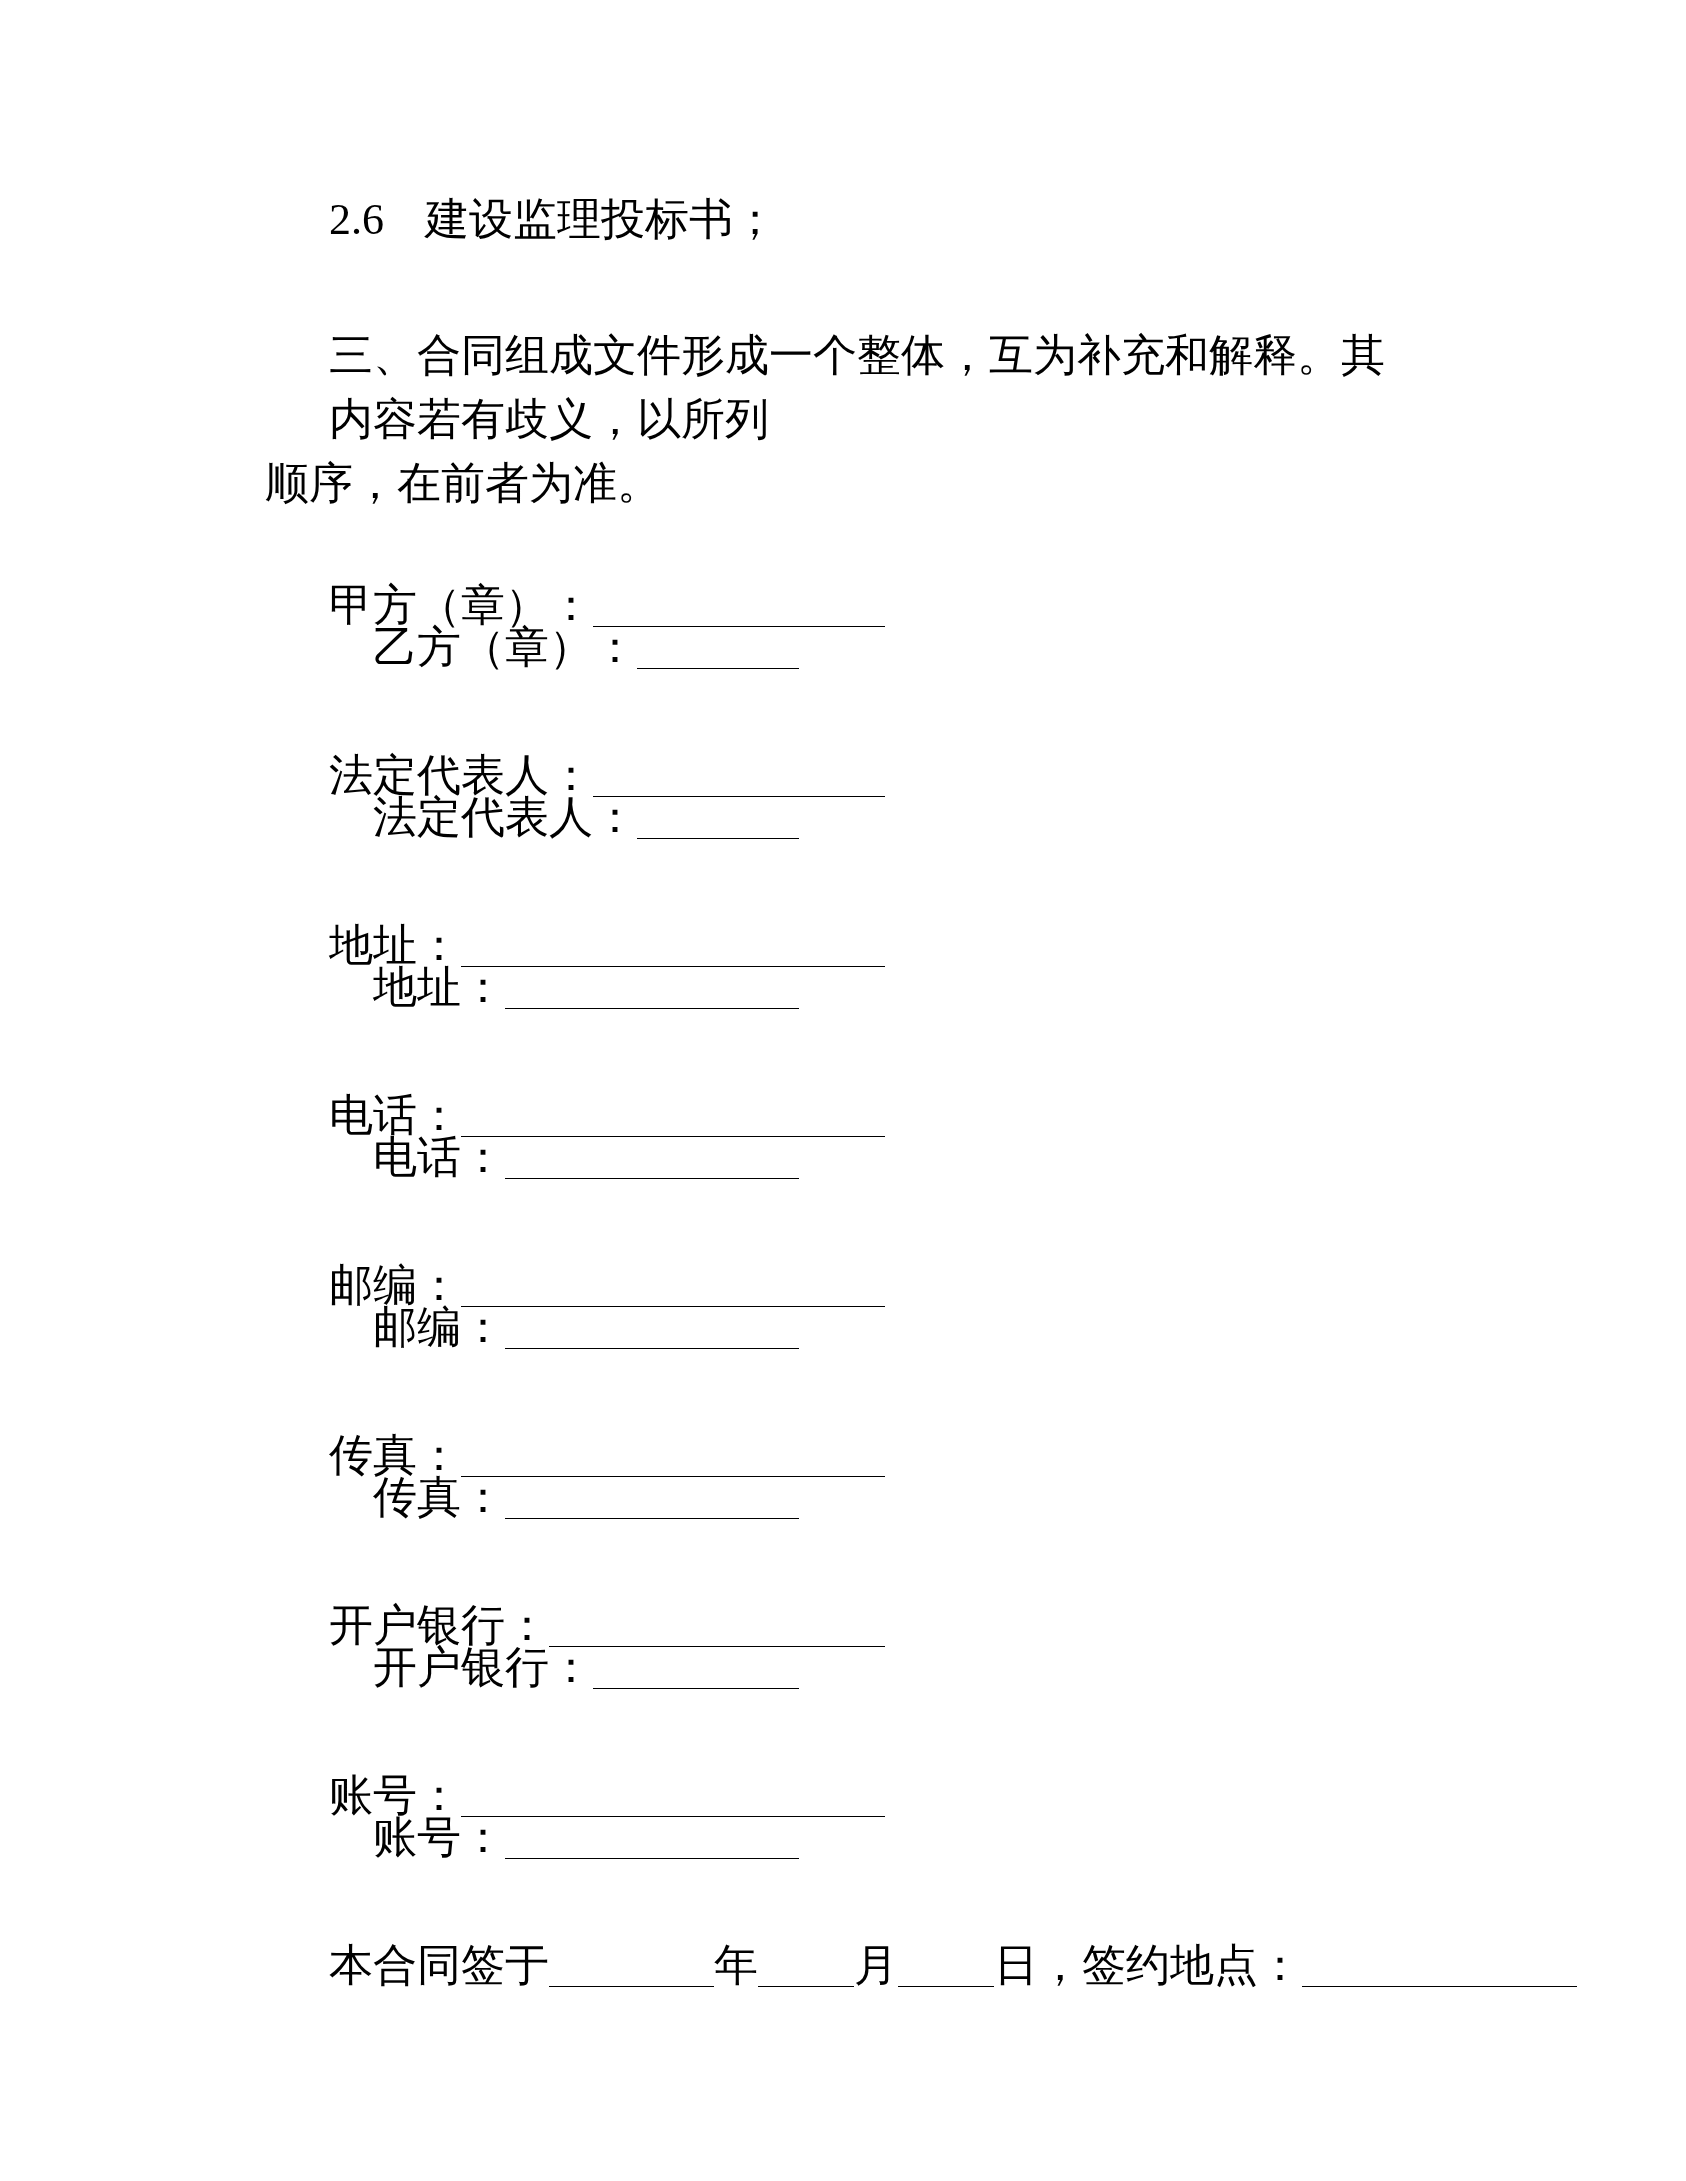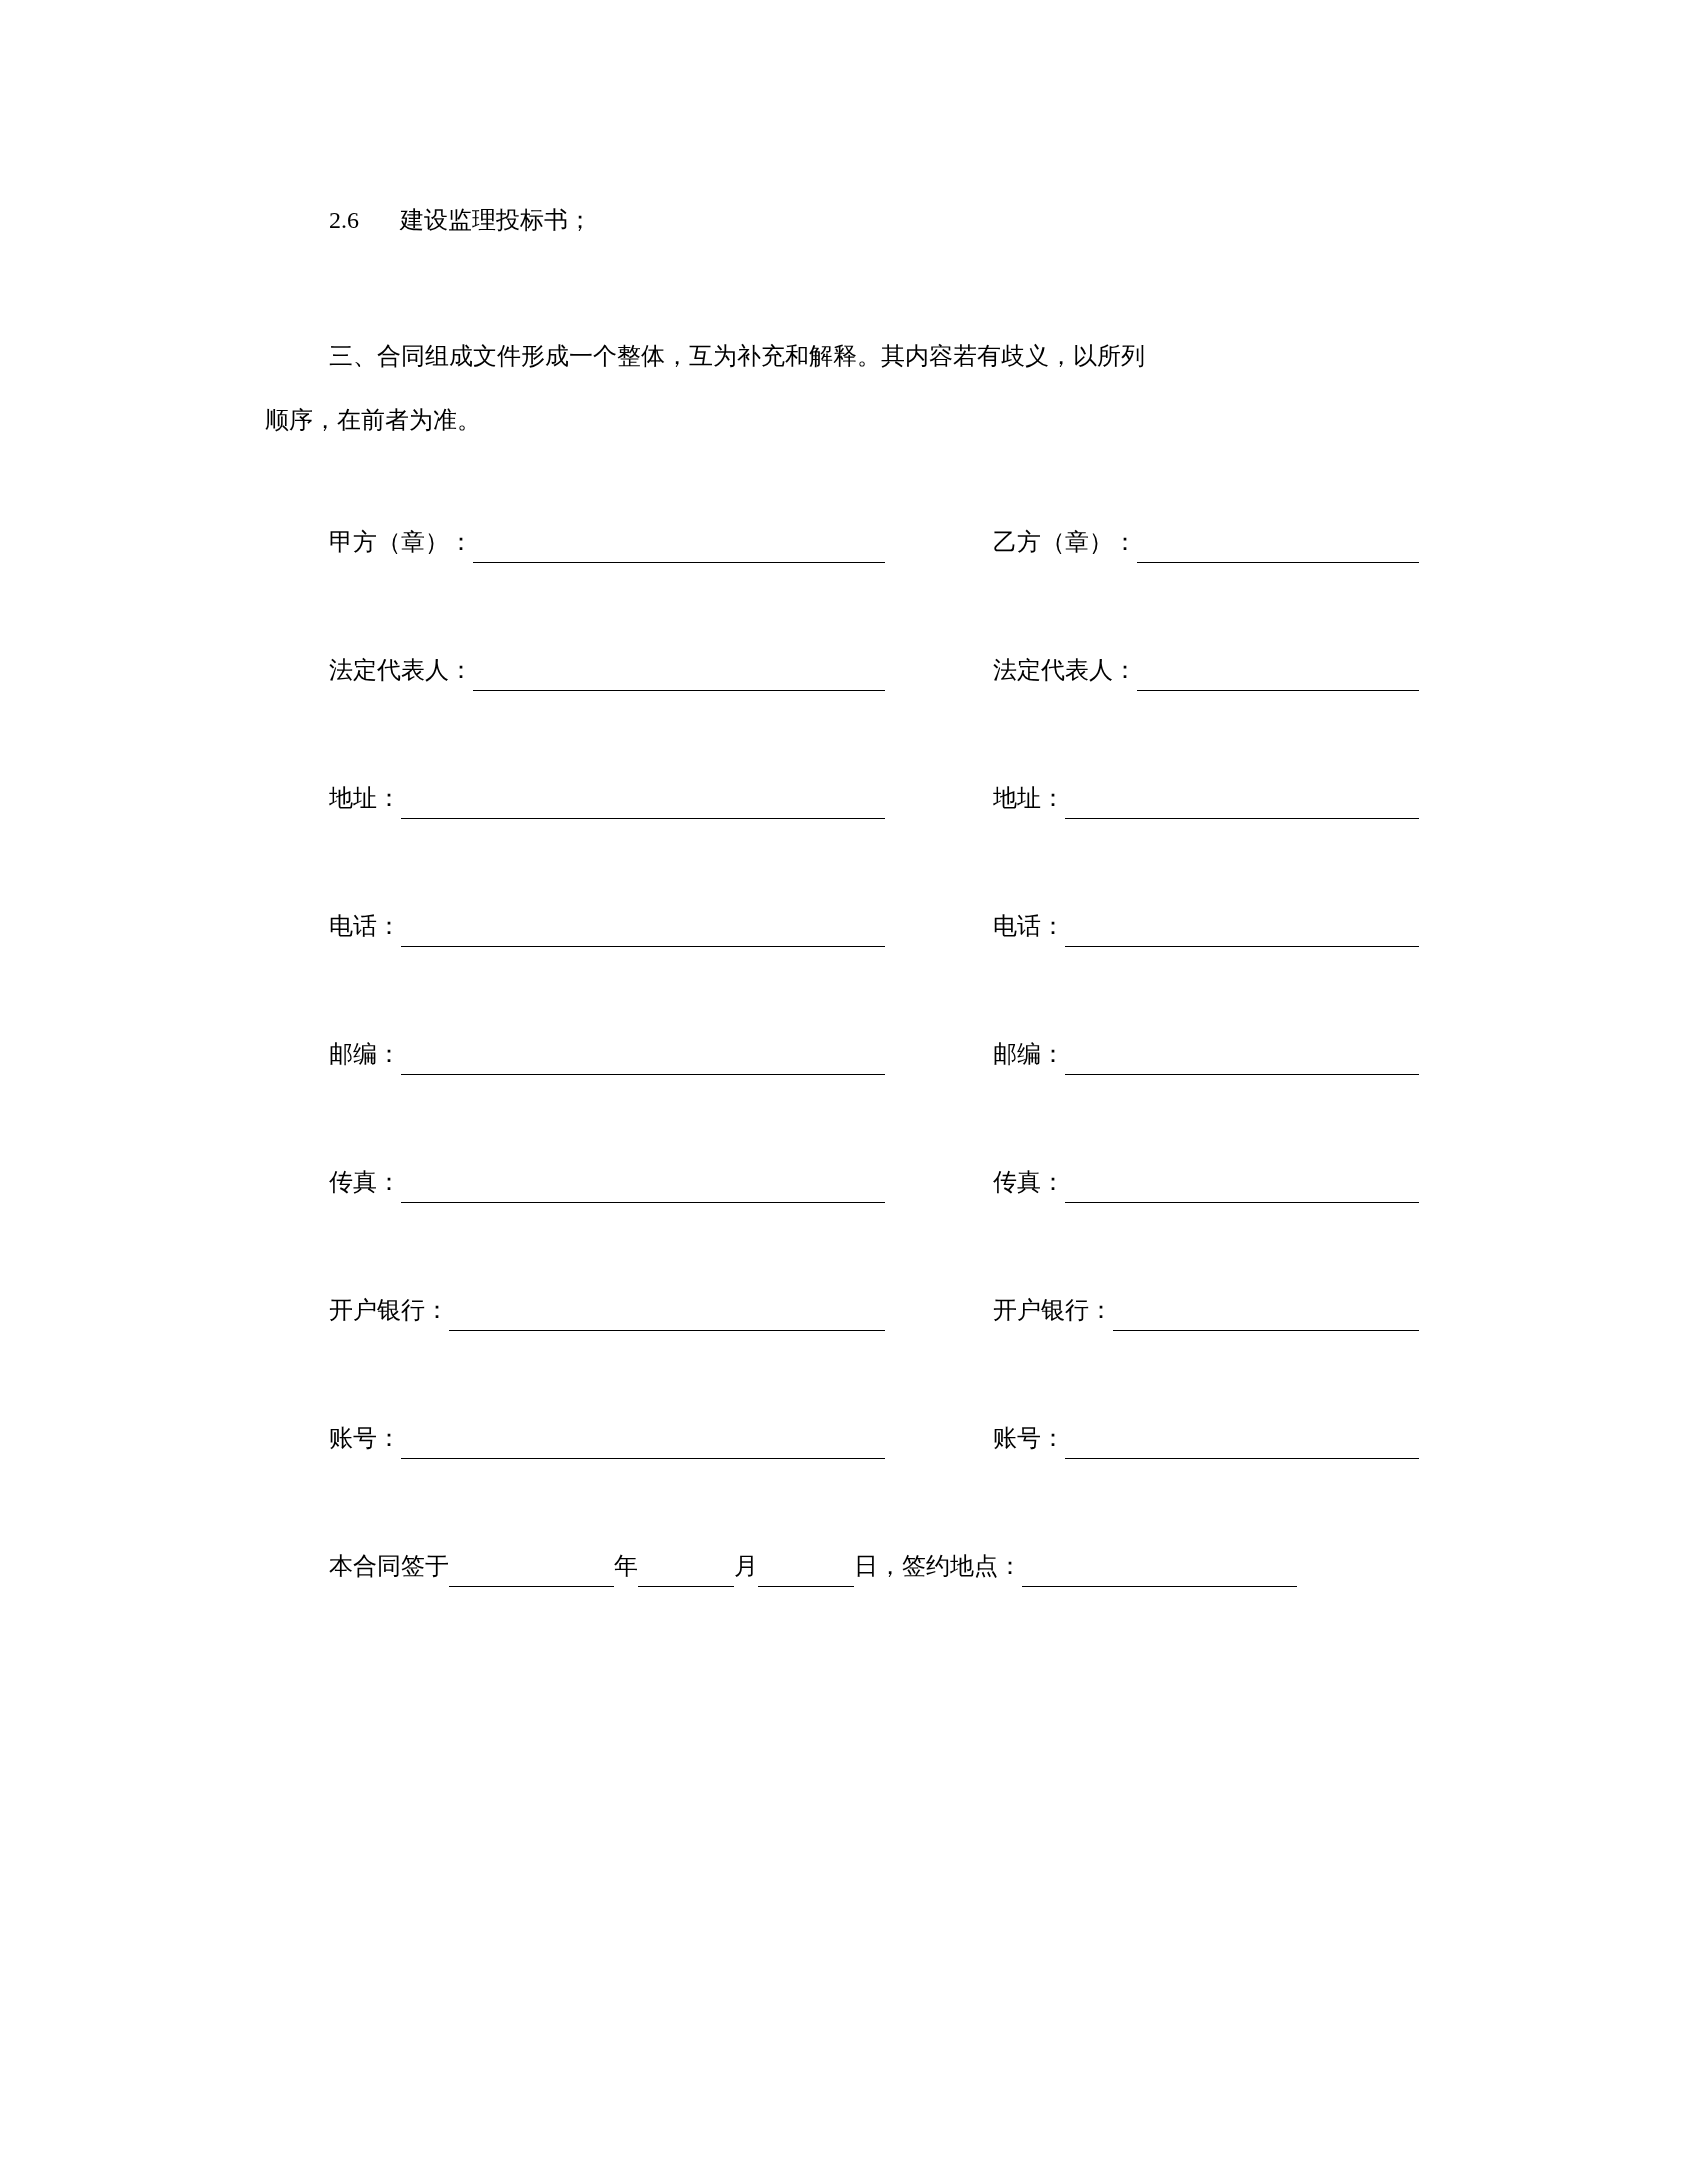--- a/index.html
+++ b/index.html
@@ -5,21 +5,21 @@
   * { margin: 0; padding: 0; box-sizing: border-box; }
   html, body { background: #ffffff; }
   .page {
     position: relative;
     width: 1652px;
     height: 2182px;
     margin: 0 auto;
     background: #ffffff;
     color: #000000;
     font-family: "Liberation Serif", "DejaVu Serif", serif;
-    font-size: 24px;
+    font-size: 44px;
     padding: 188px 248px 12px 248px;
     overflow: hidden;
   }
   .clause {
     padding-left: 64px;
     line-height: 64px;
     margin-bottom: 72px;
     white-space: nowrap;
   }
   .clause .num { margin-right: 41px; }
@@ -27,20 +27,21 @@
     margin-top: 57px;
     line-height: 64px;
   }
   .para .pline { display: block; }
   .para .pline.indent { padding-left: 64px; }
   .form { margin-top: 69px; }
   .form-row {
     display: flex;
     margin-bottom: 86px;
     line-height: 42px;
+    flex-direction: column;
   }
   .col {
     display: flex;
     align-items: stretch;
   }
   .col.left  { width: 556px; margin-left: 64px; }
   .col.right { width: 426px; margin-left: 108px; }
   .lbl { white-space: nowrap; }
   .blank {
     flex: 1 1 auto;

